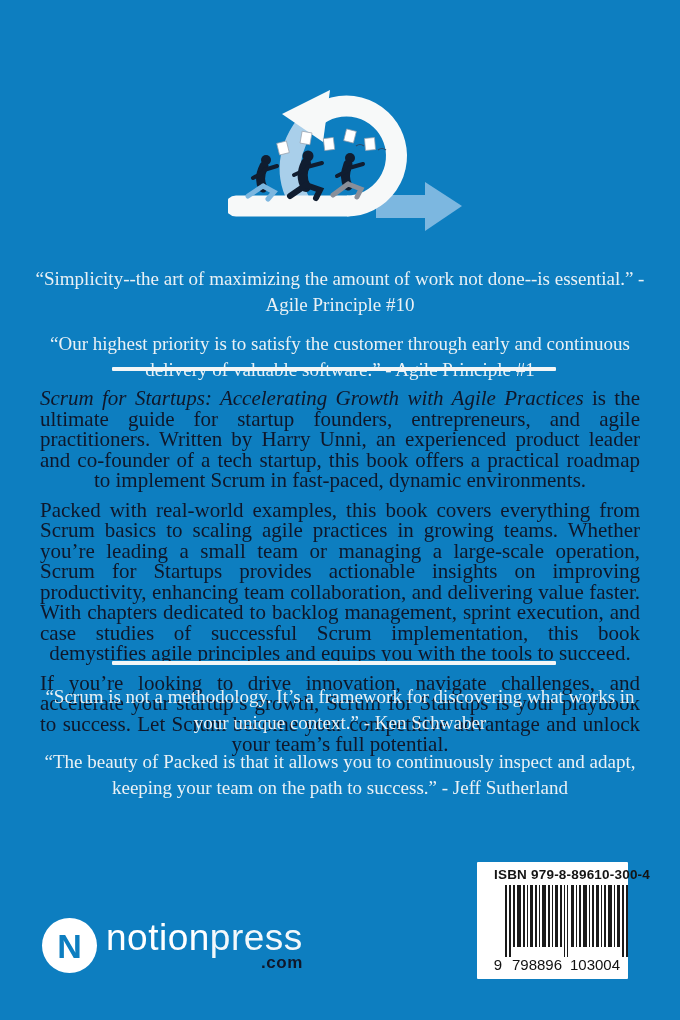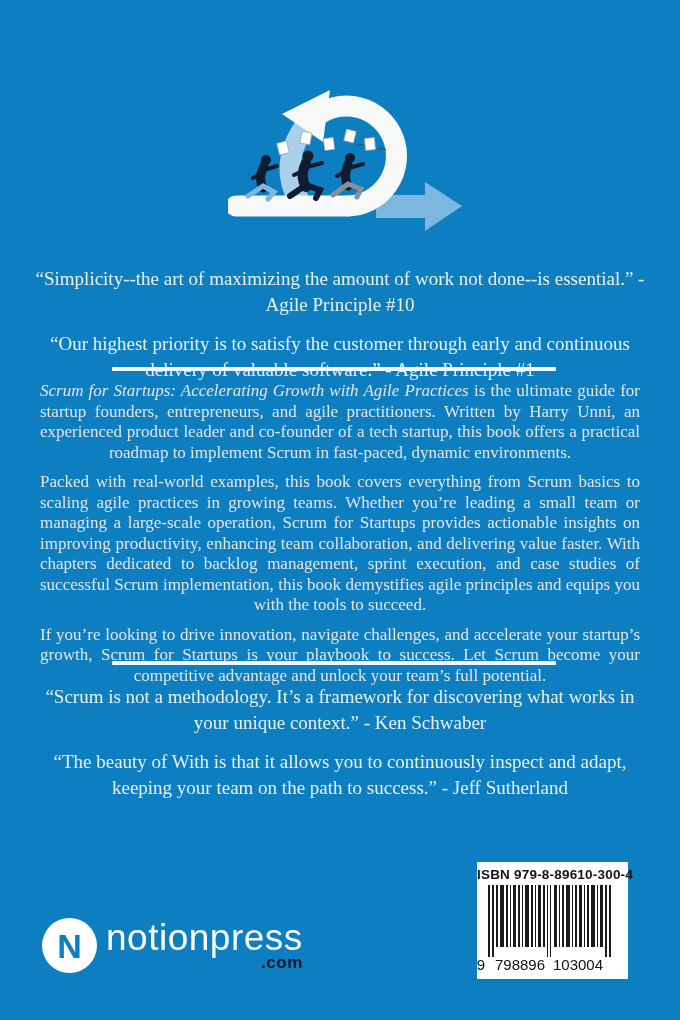--- a/index.html
+++ b/index.html
@@ -22,21 +22,21 @@
   
   .divider{
     position:absolute;left:112px;width:444px;height:4px;
     background:#f2f6f7;border-radius:1px;
   }
   .divider-1{top:367px;}
   .divider-2{top:661px;}
   
   .synopsis{position:absolute;top:381px;left:0;right:0;}
   .para{
-    margin:0 40px 9px;font-size:17px;line-height:20.5px;color:#e5e5e5;
+    margin:7px 40px 9px;font-size:21px;line-height:20.5px;color:#0f172a;
     text-align:justify;text-align-last:center;
   }
   .para .italic{font-style:italic;}
   
   .logo{position:absolute;left:42px;top:918px;display:flex;align-items:center;
         font-family:"Liberation Sans","DejaVu Sans",sans-serif;}
   .logo-circle{
     width:55px;height:55px;border-radius:50%;background:#ffffff;
     display:flex;align-items:center;justify-content:center;flex:0 0 auto;
   }
@@ -47,21 +47,21 @@
   .logo-textcol{margin-left:9px;}
   .logo-brand{font-size:37px;line-height:38px;color:#ffffff;letter-spacing:0.5px;}
   .logo-brand .bold{font-weight:400;}
   .logo-brand .light{font-weight:400;opacity:0.95;text-align:center;}
   .logo-domain{text-align:right;font-size:17px;font-weight:700;color:#0f172a;
                margin-top:-4px;letter-spacing:0.5px;}
   
   .barcode-box{
     position:absolute;left:477px;top:862px;width:151px;height:117px;
     background:#ffffff;border-radius:1px;box-sizing:border-box;
-    padding:5px 7px 0 0;
+    padding:5px 7px 0 17px;
   }
   .isbn-label{
     font-family:"Liberation Sans","DejaVu Sans",sans-serif;
     font-size:13.5px;font-weight:600;color:#141414;text-align:center;
     letter-spacing:0.2px;white-space:nowrap;
   }
   .bars{display:block;margin-top:3px;width:137px;height:88px;}
   .bars rect{fill:#1a1a1a;}
   .bars text{
     font-family:"Liberation Sans","DejaVu Sans",sans-serif;
@@ -134,21 +134,21 @@
   <div class="synopsis">
     <p class="para"><span class="italic">Scrum for Startups: Accelerating Growth with Agile Practices</span><span> is the ultimate guide for startup founders, entrepreneurs, and agile practitioners. Written by Harry Unni, an experienced product leader and co-founder of a tech startup, this book offers a practical roadmap to implement Scrum in fast-paced, dynamic environments.</span></p>
     <p class="para">Packed with real-world examples, this book covers everything from Scrum basics to scaling agile practices in growing teams. Whether you’re leading a small team or managing a large-scale operation, Scrum for Startups provides actionable insights on improving productivity, enhancing team collaboration, and delivering value faster. With chapters dedicated to backlog management, sprint execution, and case studies of successful Scrum implementation, this book demystifies agile principles and equips you with the tools to succeed.</p>
     <p class="para">If you’re looking to drive innovation, navigate challenges, and accelerate your startup’s growth, Scrum for Startups is your playbook to success. Let Scrum become your competitive advantage and unlock your team’s full potential.</p>
   </div>
 
   <div class="divider divider-2"></div>
 
   <div class="quotes-bottom">
     <p class="quote">“Scrum is not a methodology. It’s a framework for discovering what works in your unique context.”  - Ken Schwaber</p>
-    <p class="quote">“The beauty of With is that it allows you to continuously inspect and adapt, keeping your team on the path to success.” - Jeff Sutherland</p>
+    <p class="quote">“The beauty of Packed is that it allows you to continuously inspect and adapt, keeping your team on the path to success.” - Jeff Sutherland</p>
   </div>
 
   <div class="logo">
     <div class="logo-circle">
       <span class="logo-n">N</span>
     </div>
     <div class="logo-textcol">
       <div class="logo-brand"><span class="bold">notion</span><span class="light">press</span></div>
       <div class="logo-domain">.com</div>
     </div>

